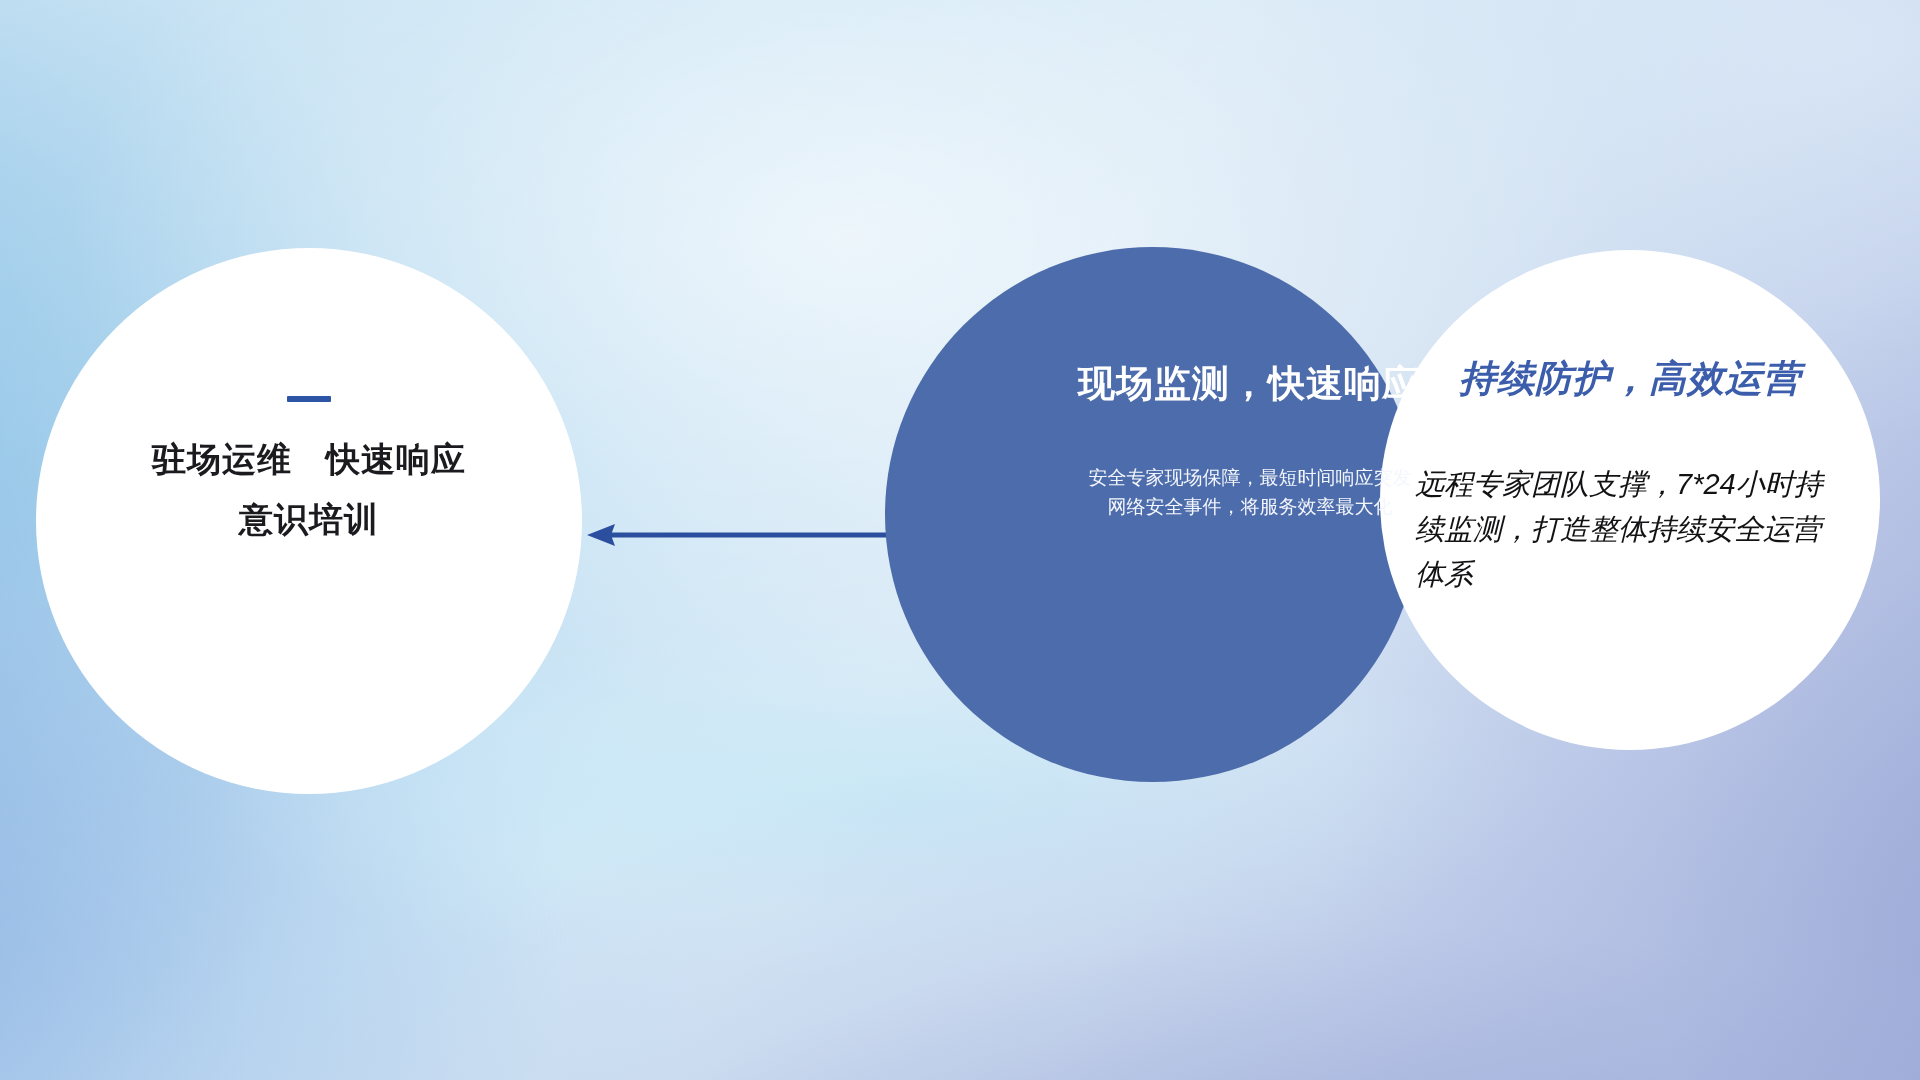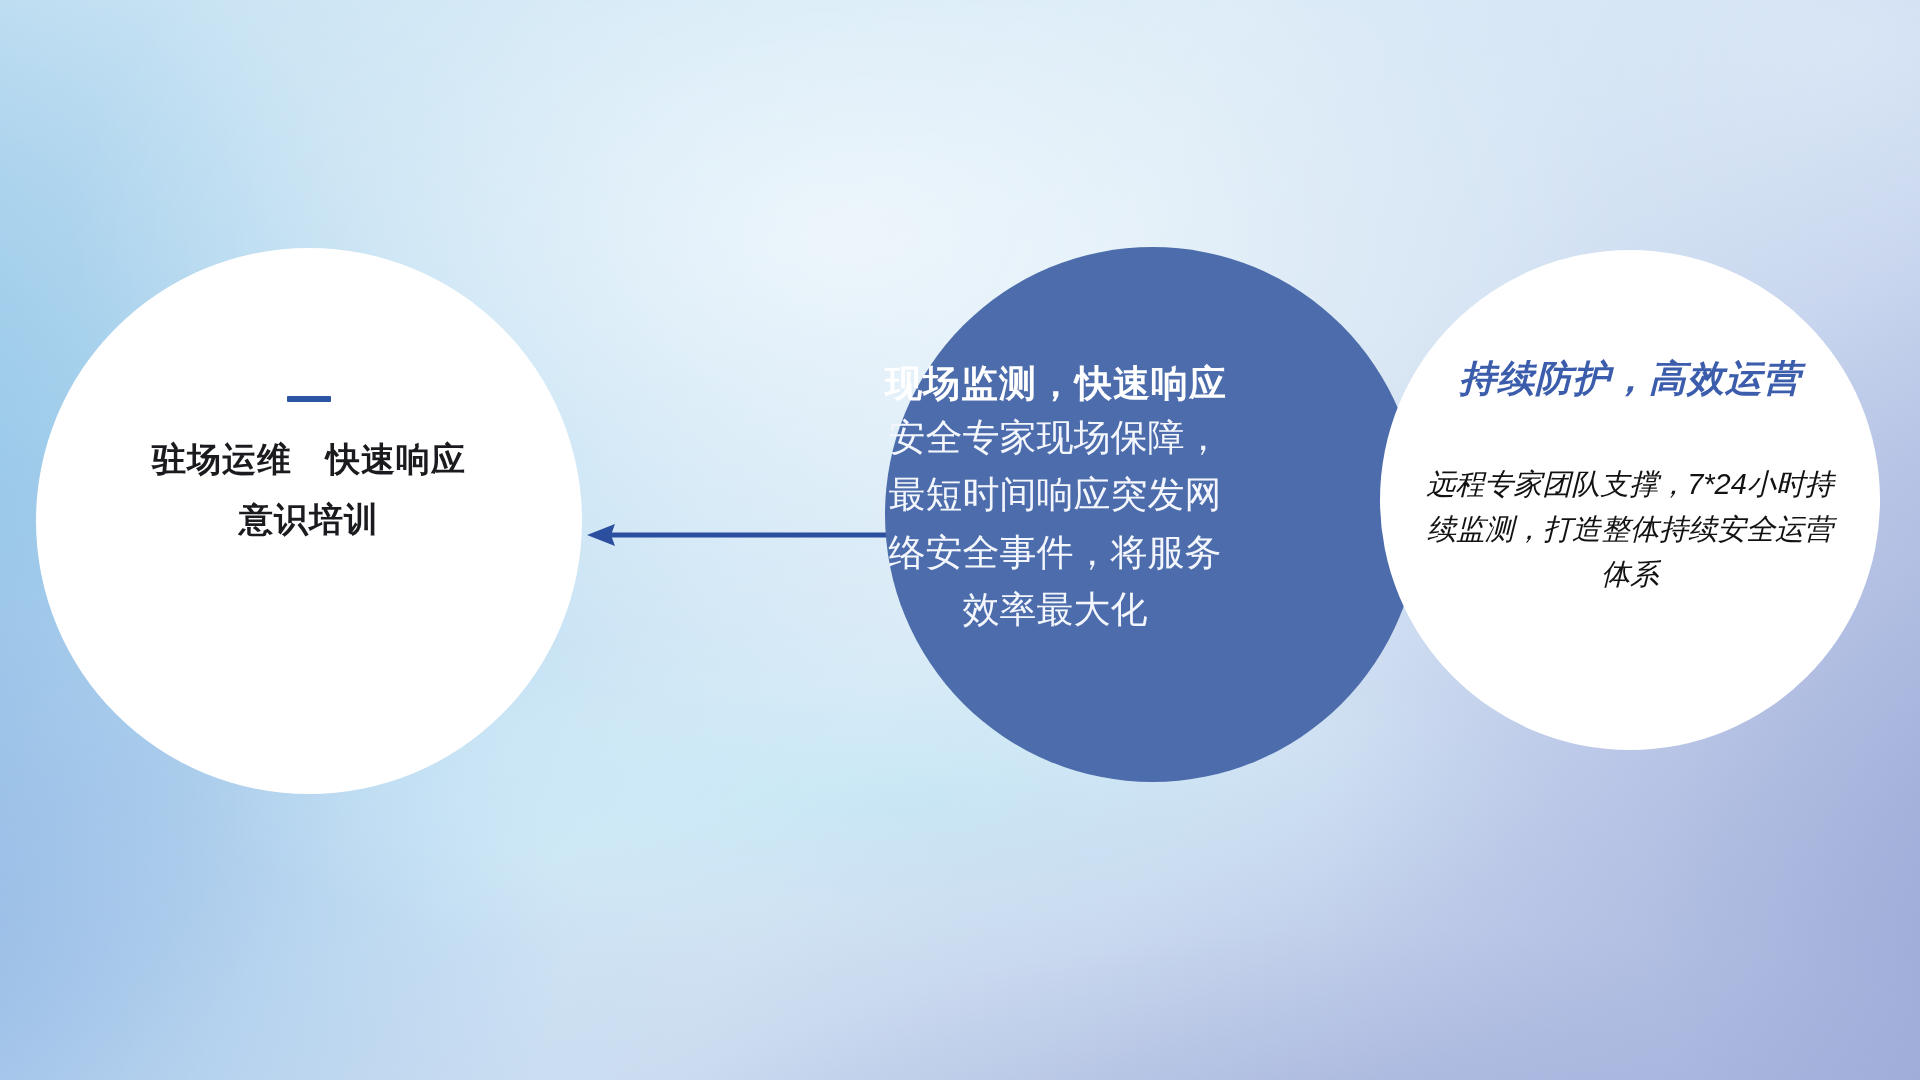--- a/index.html
+++ b/index.html
@@ -158,34 +158,35 @@
   }
 
   
   #middle-content {
     position: absolute;
     left: 885px; top: 247px;
     width: 535px; height: 535px;
     z-index: 6;
     display: flex;
     flex-direction: column;
-    align-items: flex-start;
+    align-items: flex-end;
     pointer-events: none;
   }
   #middle-title {
     margin-top: 112px;
     font-size: 37px;
     font-weight: bold;
     color: #ffffff;
     letter-spacing: 1px;
     white-space: nowrap;
   }
   #middle-body {
+    margin-top: 54px;
     width: 340px;
-    font-size: 37px;
+    font-size: 19px;
     line-height: 1.55;
     color: #f3f6fc;
     text-align: center;
   }
 
   
   #right-content {
     position: absolute;
     left: 1380px; top: 250px;
     width: 500px; height: 500px;
@@ -203,21 +204,20 @@
     color: #3b5dab;
     letter-spacing: 1px;
     white-space: nowrap;
   }
   #right-body {
     margin-top: 58px;
     width: 430px;
     font-size: 29px;
     line-height: 1.55;
     color: #121214;
-    text-align: center;
   }
 </style>
 </head>
 <body>
 
 <div id="stage">
 
   <div class="bg-layer bg-base"></div>
   <div class="bg-layer bg-sheen-tl"></div>
   <div class="bg-layer bg-swoop-left"></div>

